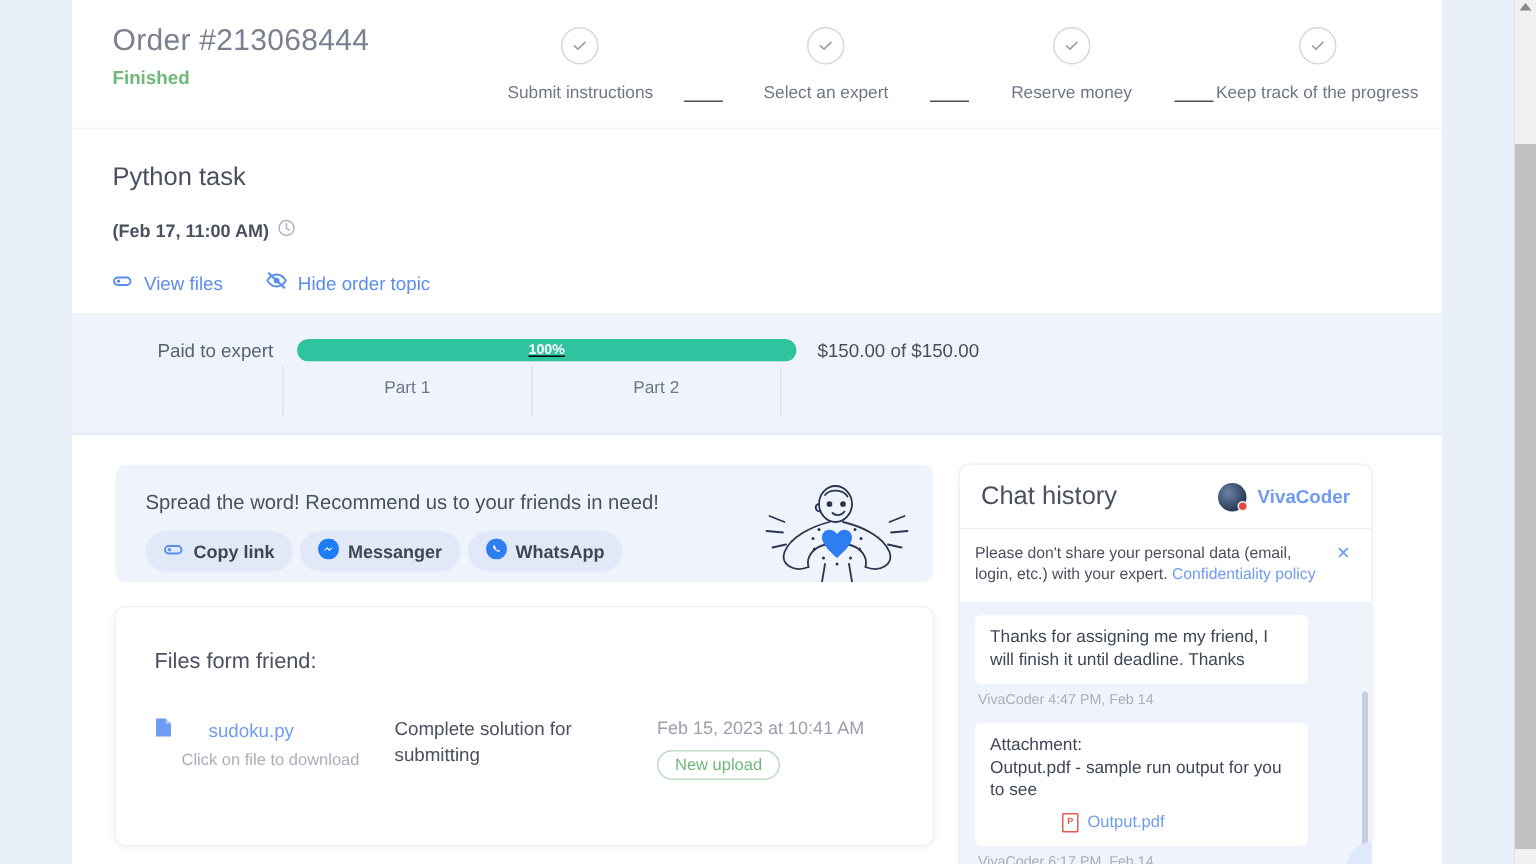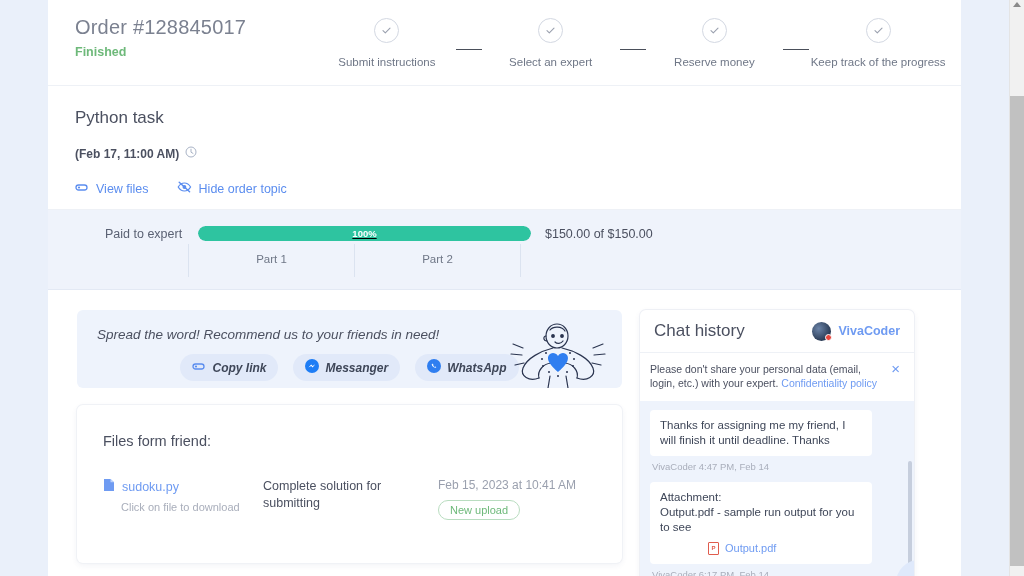--- a/index.html
+++ b/index.html
@@ -43,21 +43,21 @@
   }
   .order-block { position: absolute; left: 27px; top: 16px; }
   .order-title {
     font-size: 20px; color: #7b8190; font-weight: 400; letter-spacing: .2px;
   }
   .order-status {
     margin-top: 6px; font-size: 12.5px; color: #6eb97a; font-weight: 600;
   }
   .steps {
     position: absolute; left: 270px; top: 18px; right: 14px;
-    display: flex; align-items: center;
+    display: flex; align-items: flex-end;
   }
   .step { display: flex; flex-direction: column; align-items: center; width: 148px; }
   .step-circle {
     width: 25px; height: 25px; border-radius: 50%;
     border: 1px solid #d3d8e2; background: #fff;
     display: flex; align-items: center; justify-content: center;
   }
   .step-circle svg { display: block; }
   .step-label {
     margin-top: 13px; font-size: 11.5px; color: #6f7787; white-space: nowrap;
@@ -117,43 +117,43 @@
     padding: 9px 0 12px 0; border-left: 1px solid #dbe3f0;
   }
   .part:last-child { border-right: 1px solid #dbe3f0; }
   
   .body-cols { display: flex; padding: 20px 14px 0 29px; gap: 18px; background:#fff;}
   .col-left { width: 545px; }
   .col-right { width: 274px; }
   
   .referral {
     position: relative; background: #eef3fc; border-radius: 6px;
-    height: 78px; padding: 17px 20px; overflow: hidden; font-style: italic;
+    height: 78px; padding: 17px 20px; overflow: hidden;
   }
   .referral-title { font-size: 13.5px; color: #4b5060; }
-  .share-btns { margin-top: 12px; display: flex; gap: 15px; justify-content: center; }
+  .share-btns { margin-top: 12px; display: flex; gap: 5px; }
   .share-btn {
     display: flex; align-items: center; gap: 6px;
     background: #e1e9f9; border-radius: 14px; padding: 5px 12px;
     font-size: 12px; color: #3e4658; cursor: pointer; font-weight: 600;
   }
   .referral-art { position: absolute; right: 5px; top: 6px; }
   
   .files-card {
     margin-top: 17px; background: #fff; border-radius: 6px;
     box-shadow: 0 0 0 1px #f0f2f6, 0 2px 6px rgba(40,60,110,.07);
     padding: 28px 26px 22px 26px; min-height: 158px;
   }
   .files-title { font-size: 14.5px; color: #4b5060; }
   .file-row {
     margin-top: 29px; display: flex; align-items: flex-start;
   }
   .file-cell-name { width: 160px; }
   .file-name {
-    display: flex; align-items: center; gap: 7px;
+    display: flex; align-items: center; gap: 24px;
     font-size: 12.5px; color: #6f9bf2; cursor: pointer;
   }
   .file-hint { margin-top: 6px; margin-left: 18px; font-size: 11px; color: #a9aebb; }
   .file-desc { width: 175px; font-size: 12.5px; color: #4b5060; line-height: 17px; }
   .file-meta { flex: 1; }
   .file-date { font-size: 12px; color: #9aa0ae; }
   .badge-new {
     display: inline-block; margin-top: 8px; padding: 3px 11px;
     border: 1px solid #b9ddc0; border-radius: 11px;
     font-size: 11px; color: #6eb97a;
@@ -227,21 +227,21 @@
 
   <div class="win-scrollbar">
     <div class="arrow-up"></div>
     <div class="thumb"></div>
   </div>
 
   <div class="container">
 
     <div class="topbar">
       <div class="order-block">
-        <div class="order-title">Order #128845017</div>
+        <div class="order-title">Order #213068444</div>
         <div class="order-status">Finished</div>
       </div>
 
       <div class="steps">
         <div class="step">
           <div class="step-circle">
             <svg width="11" height="11" viewBox="0 0 11 11">
                 <path d="M2 5.6 L4.3 7.8 L9 3.2" fill="none" stroke="#9aa0ae" stroke-width="1.1" stroke-linecap="round" stroke-linejoin="round"></path>
               </svg>
           </div>

